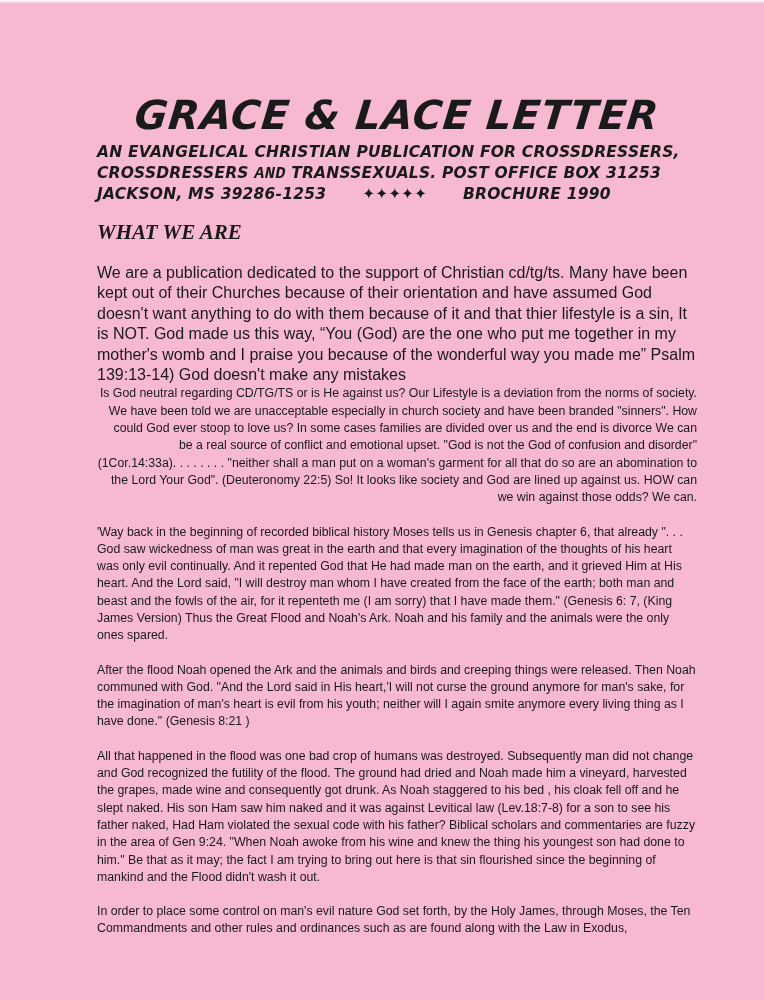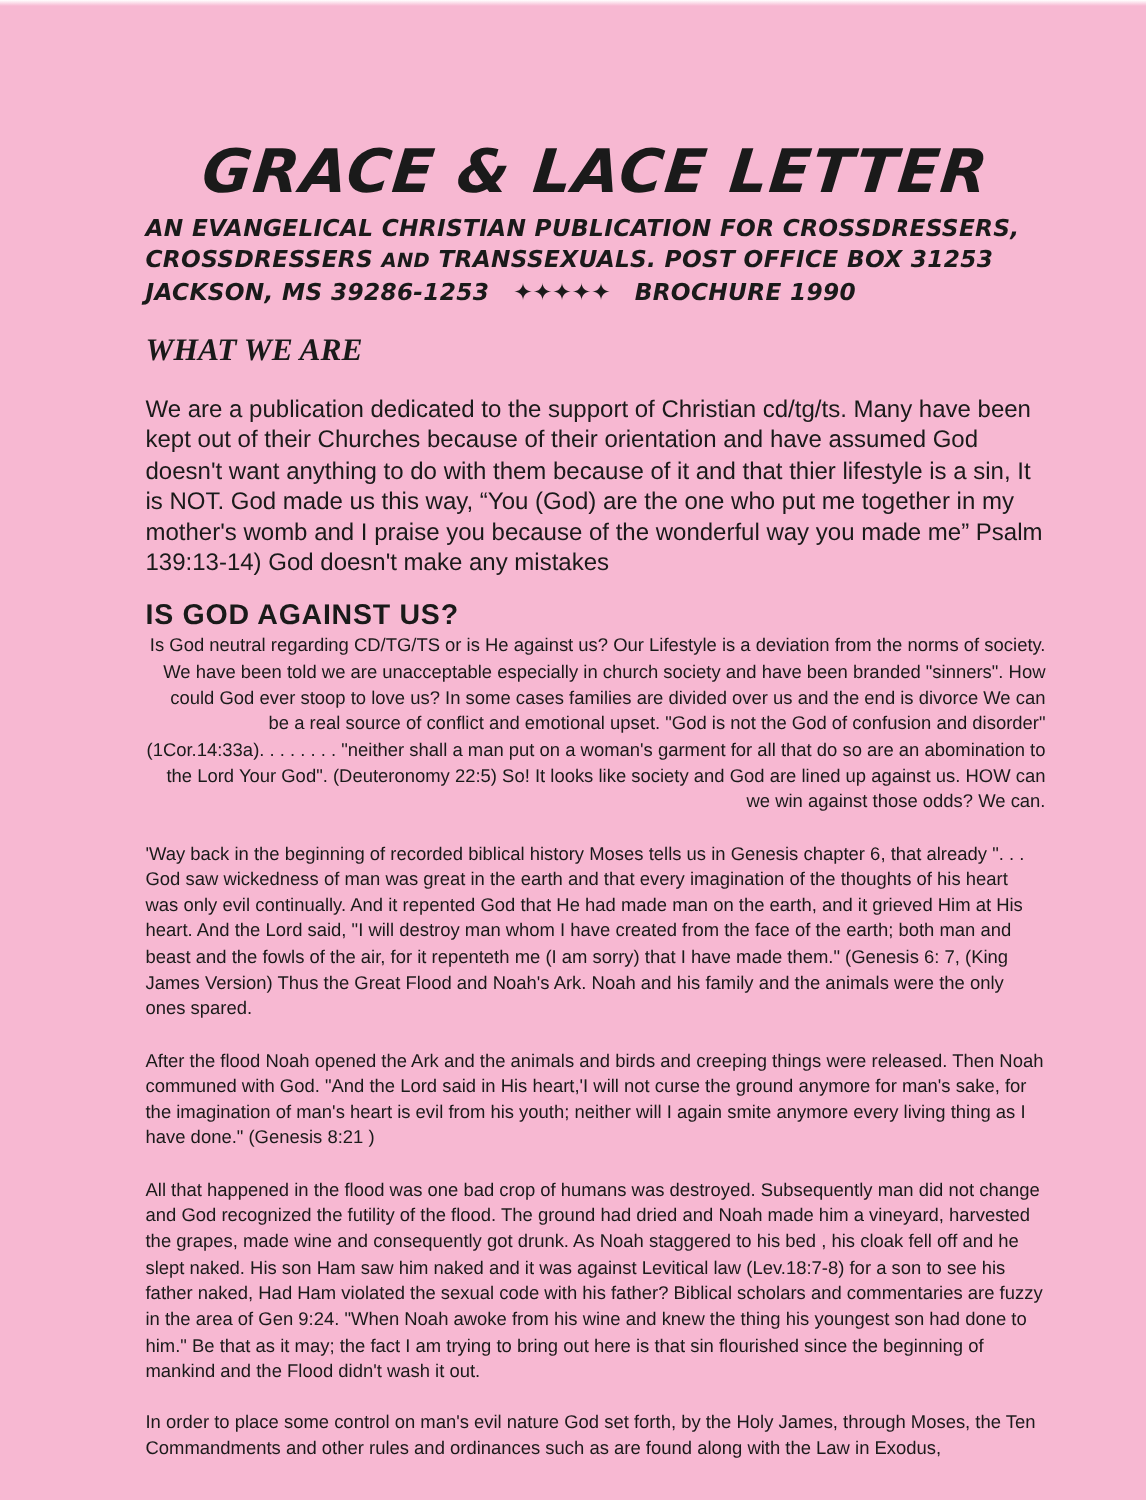--- a/index.html
+++ b/index.html
@@ -21,22 +21,22 @@
     font-size: 40px; letter-spacing: 1px;
     text-align: center; margin: 0 0 0 10px; line-height: 50px;
     transform: skewX(-6deg);
   }
   .masthead-sub {
     font-family: "DejaVu Sans", sans-serif;
     font-weight: bold; font-style: italic;
     font-size: 15.5px; line-height: 21px; margin: 2px 0 0 0;
     letter-spacing: 0.2px;
   }
-  .masthead-sub .smallcaps { font-size: 13px; }
-  .masthead-sub .row3 { display: flex; gap: 16px; align-items: flex-end; }
+  .masthead-sub .smallcaps { font-size: 17px; font-family: Liberation Mono, monospace; }
+  .masthead-sub .row3 { display: flex; gap: 36px; align-items: flex-end; }
   .diamonds { letter-spacing: 0px; }
   .h-what {
     font-family: Liberation Serif, serif;
     font-weight: bold; font-style: italic;
     font-size: 21px; margin: 14px 0 0 0; line-height: 26px;
   }
   .intro {
     font-size: 16px; line-height: 20.4px; margin: 18px 0 0 0;
     width: 600px;
   }
@@ -67,19 +67,18 @@
     <div class="row3">
       <span>JACKSON, MS 39286-1253</span>
       <span class="diamonds">✦✦✦✦✦</span>
       <span>BROCHURE 1990</span>
     </div>
   </div>
 
   <h2 class="h-what">WHAT WE ARE</h2>
   <p class="intro">We are a publication dedicated to the support of Christian cd/tg/ts. Many have been kept out of their Churches because of their orientation and have assumed God doesn't want anything to do with them because of it and that thier lifestyle is a sin,  It is NOT. God made us this way, “You (God) are the one who put me together in my mother's womb and  I praise you because of the wonderful way you made me” Psalm 139:13-14) God doesn't make any mistakes</p>
 
-  <h2 class="h-god">IS GOD AGAINST US?</h2>
   <p class="body-p first">Is God neutral regarding CD/TG/TS or is He against us? Our Lifestyle is a deviation from the norms of society.  We have been told we are unacceptable especially in church society and have been branded "sinners".  How could God ever stoop to love us? In some cases families are divided over us and the end is divorce  We can be a real source of conflict and emotional upset.  "God is not the God of confusion and disorder" (1Cor.14:33a). . . . . . . . "neither shall a man put on a woman's garment for all that do so are an abomination to the Lord Your God". (Deuteronomy 22:5)  So!  It looks like society and God are lined up against us. HOW can we win against those odds?  We can.</p>
   <p class="body-p">'Way back in the beginning of recorded biblical history Moses tells us in Genesis chapter 6, that already ". . . God saw wickedness of man was great in the earth and that every imagination of the thoughts of his heart was only evil continually.  And it repented God that He had made man on the earth, and it grieved Him at His heart.  And the Lord said, "I will destroy man whom I have created from the face of the earth; both man and beast and the fowls of the air, for it repenteth me (I am sorry) that I have made them." (Genesis 6: 7, (King James Version)  Thus the Great Flood and Noah's Ark.  Noah and his family and the animals were the only ones spared.</p>
   <p class="body-p">After the flood Noah opened the Ark and the animals and birds and creeping things were released.  Then Noah communed with God.  "And the Lord said in His heart,'I will not curse the ground anymore for man's sake, for the imagination of man's heart is evil from his youth; neither will I again smite anymore  every living thing as I have done."  (Genesis 8:21 )</p>
   <p class="body-p">All that happened in the flood was one bad crop of humans  was destroyed.  Subsequently man did not change and God recognized the futility of the flood. The ground had dried and Noah made him a vineyard, harvested the grapes, made wine and consequently got drunk.  As Noah staggered to his bed , his cloak fell off and  he slept naked.  His son Ham saw him naked and it was against Levitical law (Lev.18:7-8) for a son to see his father naked,  Had Ham violated the sexual code with his father?  Biblical scholars and commentaries are fuzzy in the area of Gen 9:24.  "When Noah awoke from his wine and knew the thing his youngest son had done to him."  Be that as it may; the fact I am trying to bring out here is that sin flourished since the beginning of mankind and the Flood didn't wash it out.</p>
   <p class="body-p">In order to place some control on man's evil nature God set forth, by the Holy James, through Moses, the Ten Commandments and other rules and ordinances such as are found along with the Law in Exodus,</p>
 </div>
 
 </body></html>

